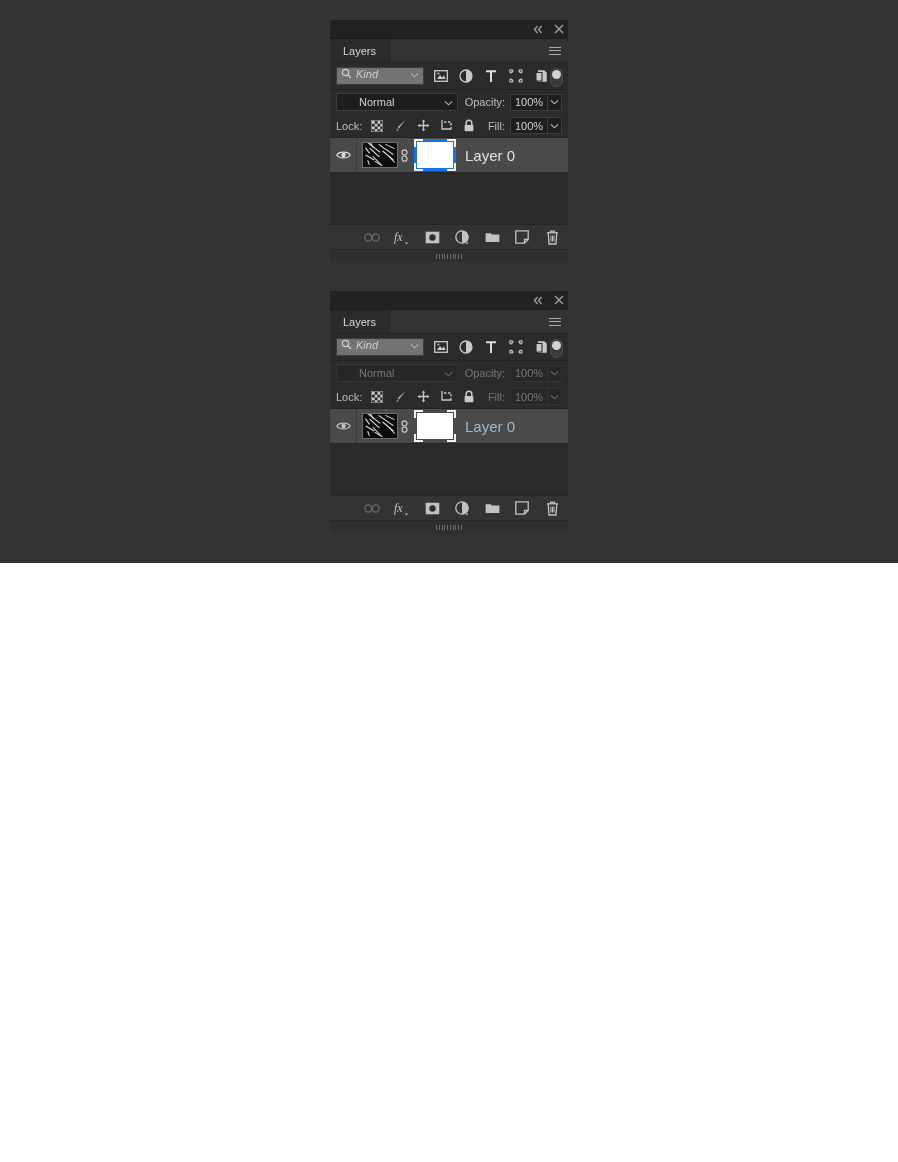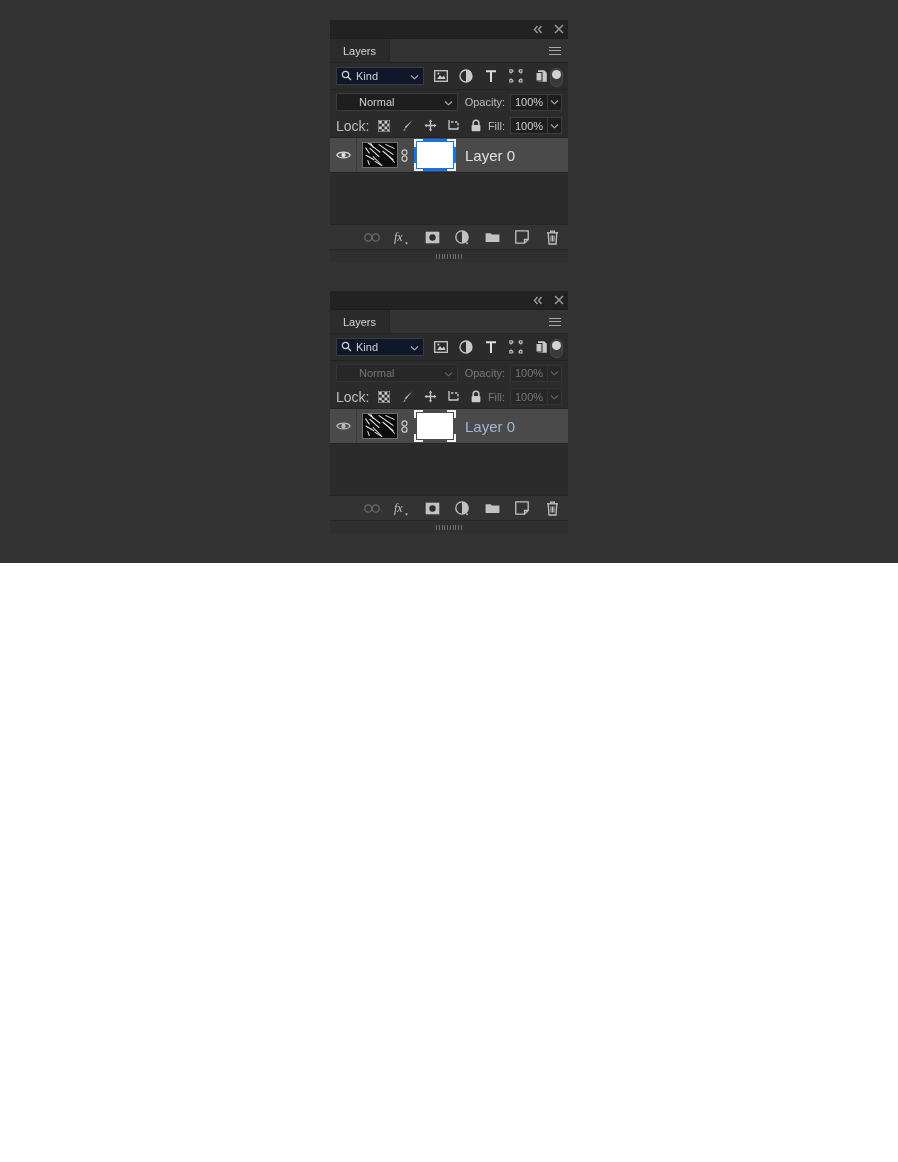--- a/index.html
+++ b/index.html
@@ -116,28 +116,28 @@
     height: 26px;
     background: #2b2b2b;
     display: flex;
     align-items: center;
     padding: 0 6px;
     border-bottom: 1px solid #232323;
   }
   .kind-select {
     width: 88px;
     height: 18px;
-    background: #0f172a;
+    background: #737373;
     border: 1px solid #3c3c3c;
     border-radius: 1px;
     display: flex;
-    align-items: center;
     padding: 0 4px;
     box-sizing: border-box;
     cursor: pointer;
+    font-style: italic;
   }
   .kind-select .lbl {
     flex: 1;
     font-size: 11px;
     color: #cfcfcf;
     margin-left: 4px;
   }
   .filter-icons {
     display: flex;
     align-items: center;
@@ -233,21 +233,21 @@
   }
 
   
   .lock-row {
     height: 23px;
     display: flex;
     align-items: center;
     padding: 0 6px;
     box-sizing: border-box;
   }
-  .lock-label { font-size: 14px; color: #bdbdbd; }
+  .lock-label { font-size: 11px; color: #bdbdbd; }
   .lock-icons {
     display: flex;
     align-items: center;
     gap: 9px;
     margin-left: 8px;
   }
   .lock-ico {
     width: 14px;
     height: 14px;
     display: flex;

